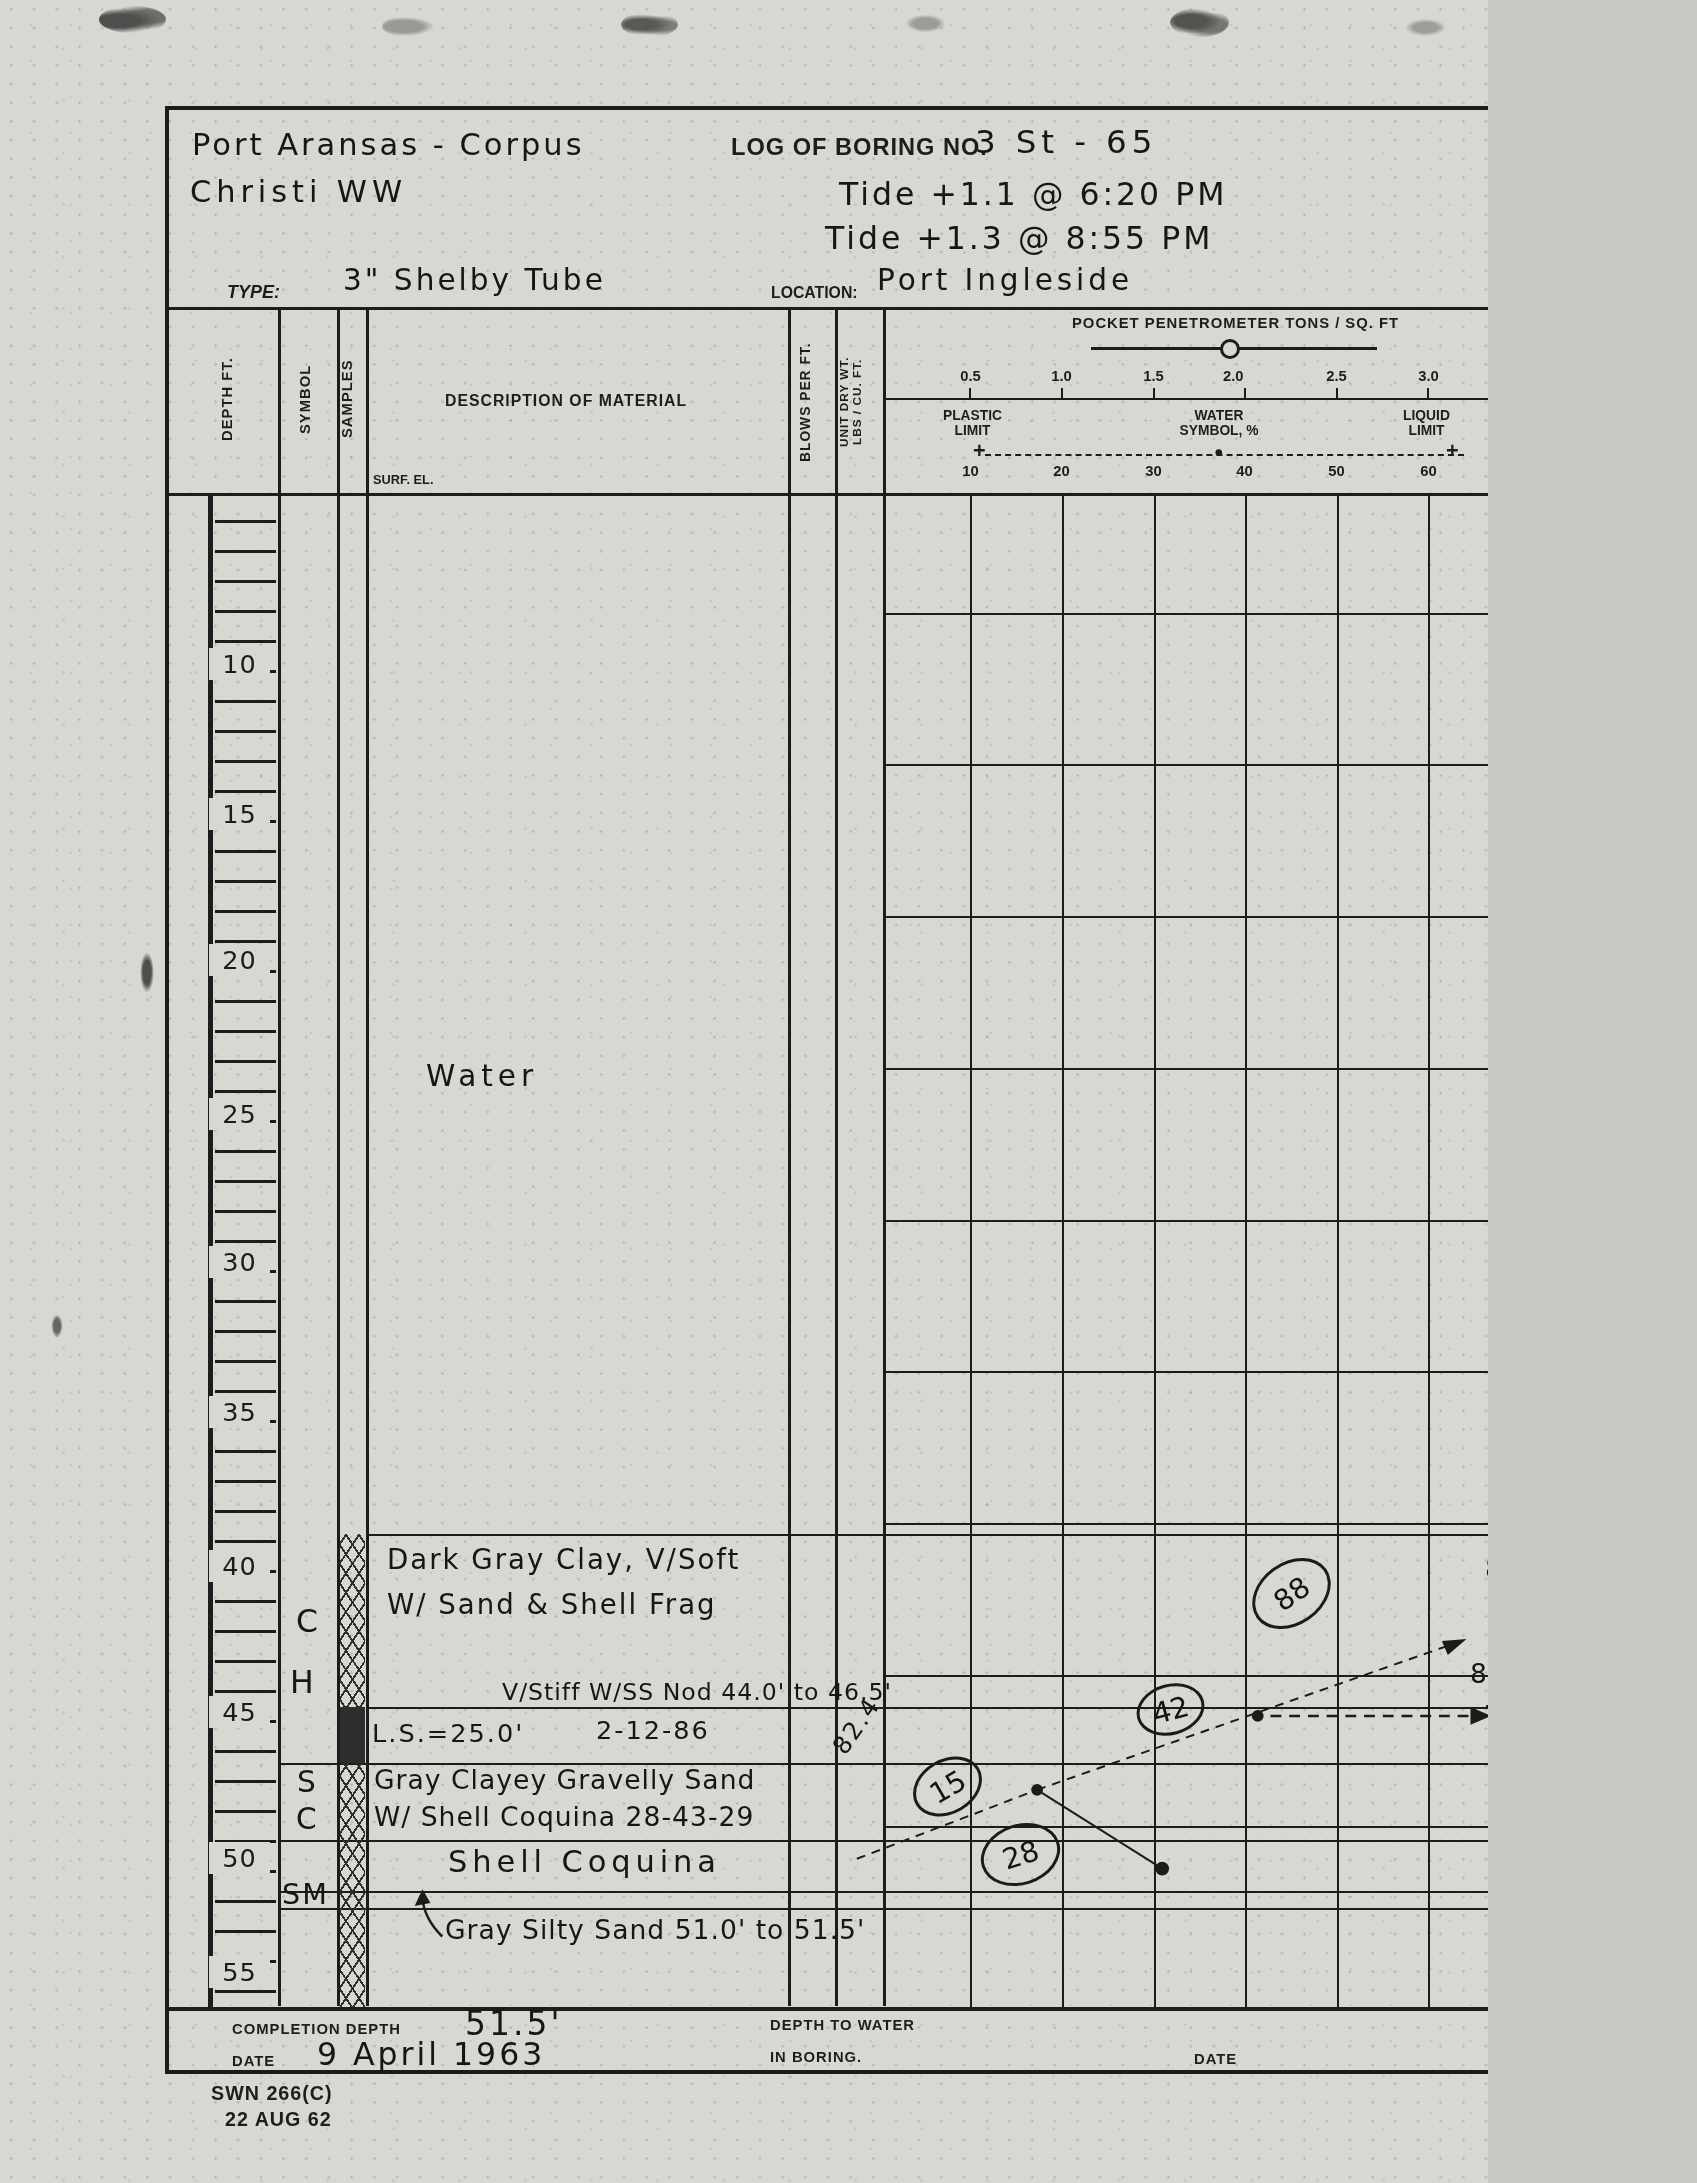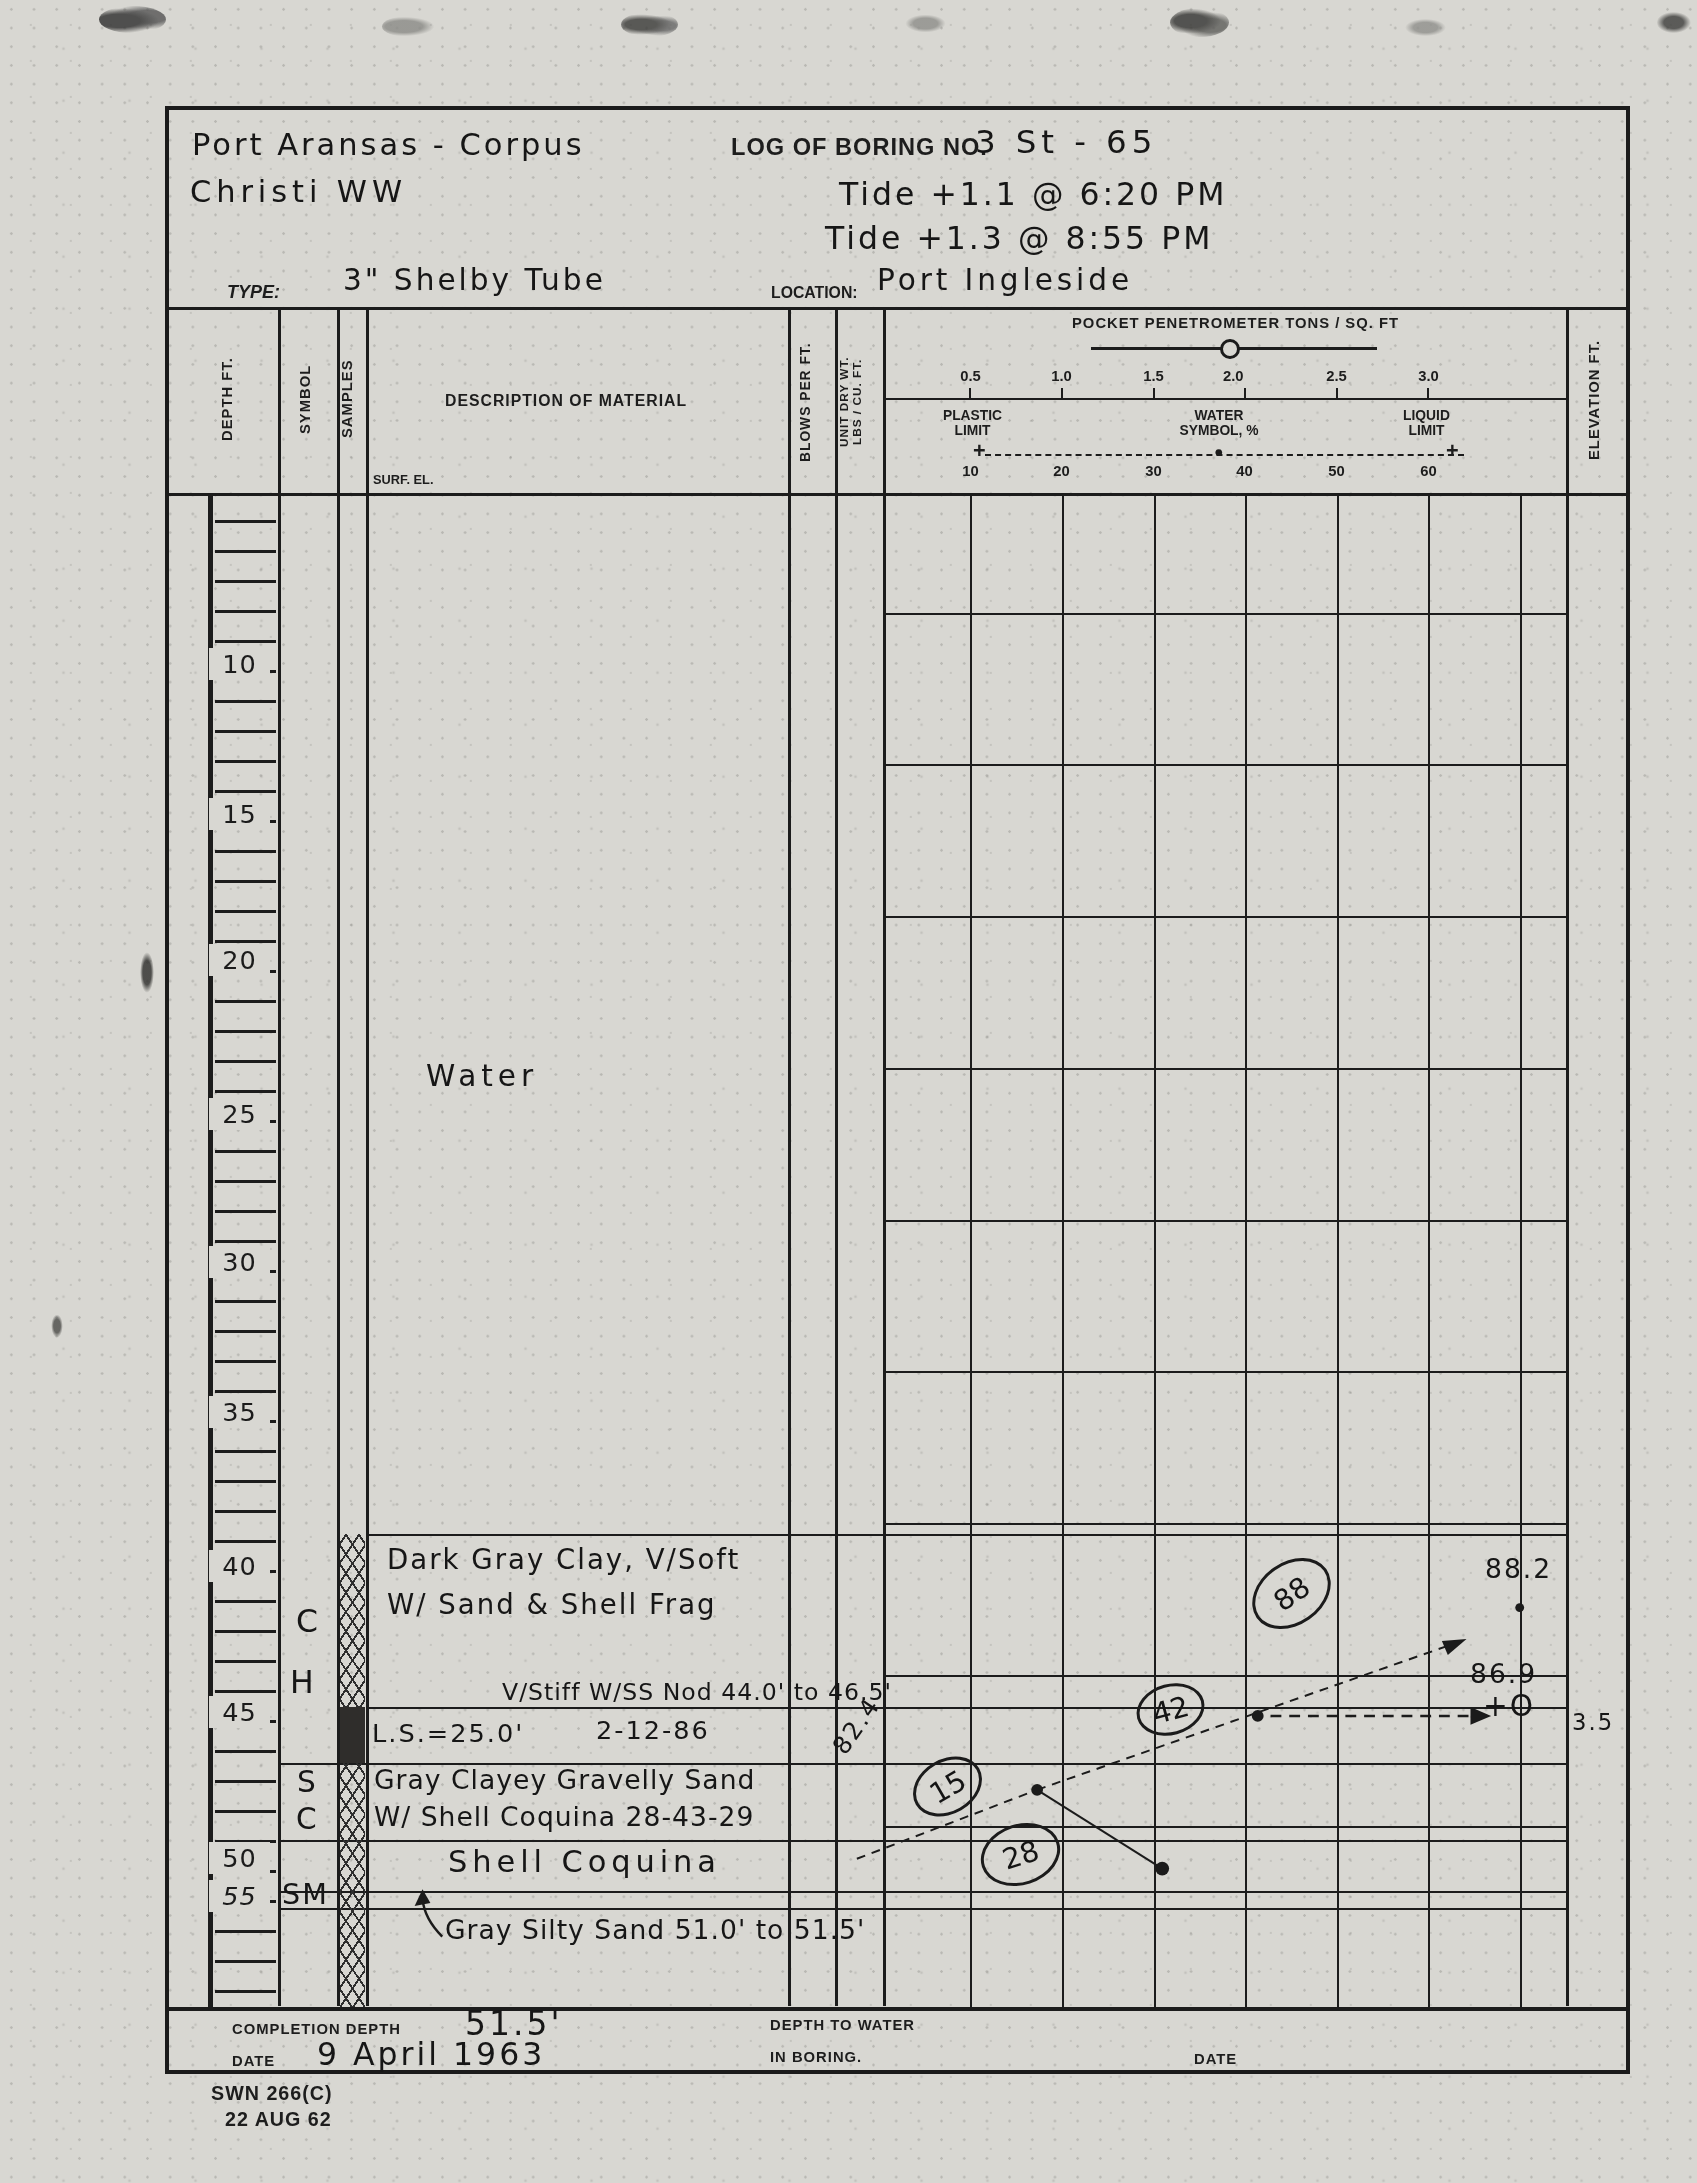--- a/index.html
+++ b/index.html
@@ -1,16 +1,16 @@
 <!DOCTYPE html>
 <html><head>
 <meta charset="utf-8">
 <style>
   html,body{margin:0;padding:0;background:#c9c8c3;}
-  .page{position:relative;width:1697px;height:2184px;overflow:hidden;background-color:#d8d7d2;
+  .page{position:relative;width:1488px;height:2184px;overflow:hidden;background-color:#d8d7d2;
     background-image:
       radial-gradient(circle, rgba(60,60,55,.20) 1px, transparent 1.5px),
       radial-gradient(circle, rgba(90,90,85,.16) 1px, transparent 1.4px),
       radial-gradient(circle, rgba(40,40,38,.12) 1.2px, transparent 1.7px);
     background-size:22.7px 18.7px, 40px 36px, 66px 52px;
     background-position:0 0, 10.8px 6.9px, 30.5px 22.7px;
     font-family:"Liberation Sans",sans-serif;color:#1b1b1b;}
   .t{position:absolute;white-space:nowrap;line-height:1.12;}
   .print{font-family:"Liberation Sans",sans-serif;font-weight:bold;color:#1d1d1d;}
   .hand{font-family:"DejaVu Sans",sans-serif;color:#161616;letter-spacing:2px;}
@@ -149,21 +149,21 @@
   <div class="ticks"></div>
   <div class="dep" style="top:648px;">10</div>
   <div class="dep" style="top:798px;">15</div>
   <div class="dep" style="top:944px;">20</div>
   <div class="dep" style="top:1098px;">25</div>
   <div class="dep" style="top:1246px;">30</div>
   <div class="dep" style="top:1396px;">35</div>
   <div class="dep" style="top:1550px;">40</div>
   <div class="dep" style="top:1696px;">45</div>
   <div class="dep" style="top:1842px;">50</div>
-  <div class="dep" style="top:1880px;font-style:italic;">55</div>
+  <div class="dep" style="top:1956px;">55</div>
 
   <div class="t hand" style="left:426px;top:1060px;font-size:29.6px;letter-spacing:4.9px;">Water</div>
 
   <div class="hatch"></div>
   <div class="sampledark"></div>
 
   <div class="t hand" style="left:296px;top:1604px;font-size:31.5px;">C</div>
   <div class="t hand" style="left:290px;top:1665px;font-size:31.5px;">H</div>
   <div class="t hand" style="left:387px;top:1545px;font-size:27.6px;letter-spacing:2px;">Dark Gray Clay, V/Soft</div>
   <div class="t hand" style="left:387px;top:1590px;font-size:27.6px;letter-spacing:2px;">W/ Sand &amp; Shell Frag</div>

